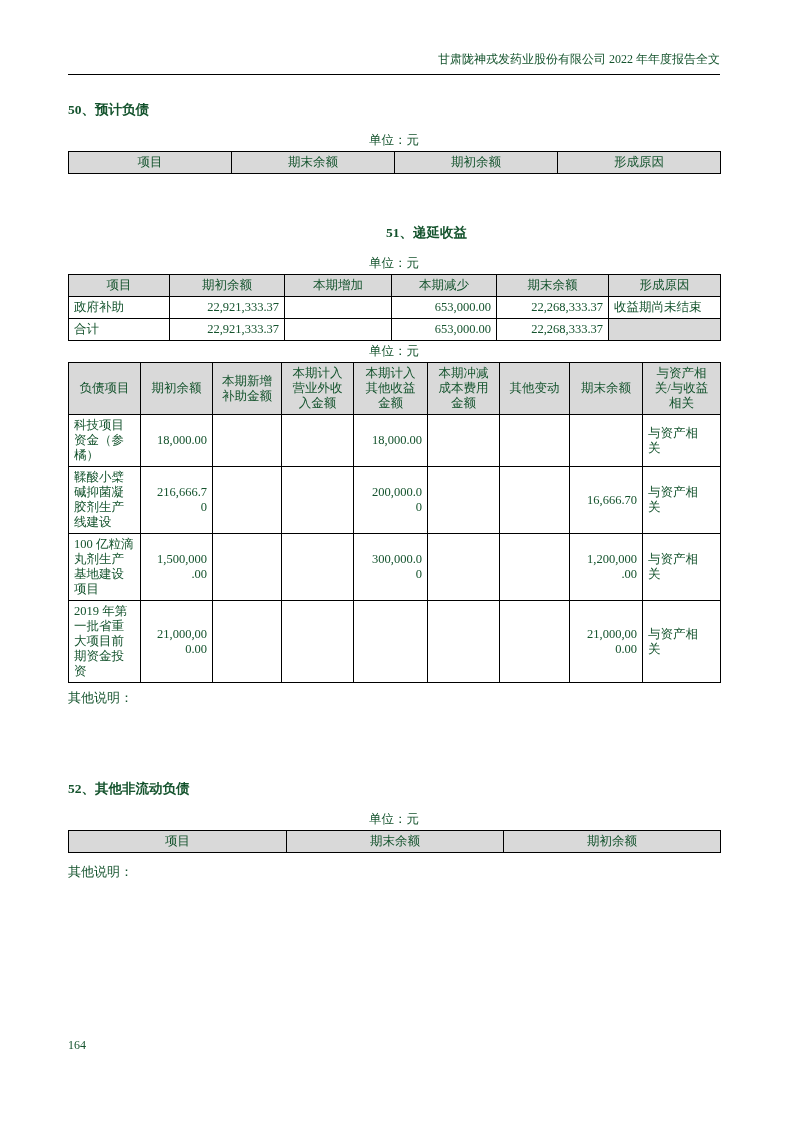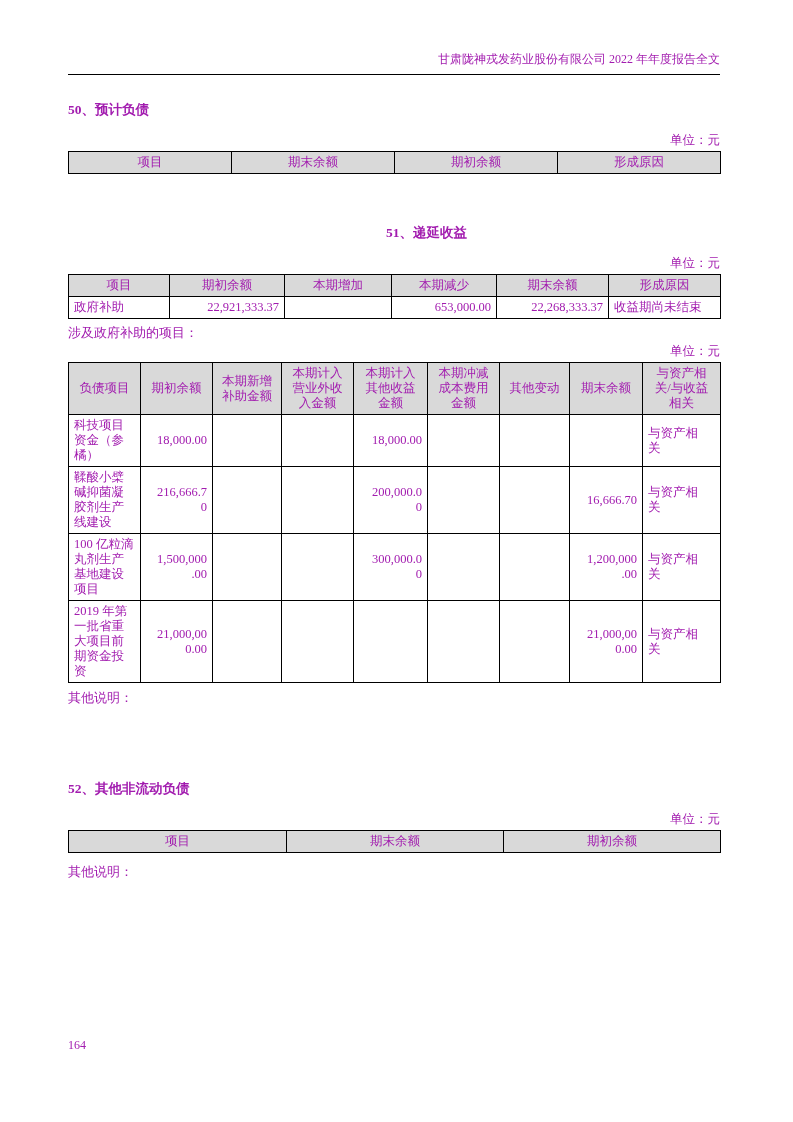--- a/index.html
+++ b/index.html
@@ -4,21 +4,21 @@
 <style>
   html,body { margin:0; padding:0; background:#e8e8e8; }
   .page {
     position:relative;
     width:793px; height:1122px;
     margin:0 auto;
     background:#ffffff;
     box-sizing:border-box;
     padding:52px 8px 0 68px;
     font-family:"Liberation Serif","DejaVu Serif",serif;
-    color:#a21caf;
+    color:#14532d;
     overflow:hidden;
   }
   .doc-header {
     width:652px;
     text-align:right;
     font-size:12px;
     line-height:15px;
     padding-bottom:7px;
     border-bottom:1.6px solid #000;
   }
@@ -26,21 +26,21 @@
     font-size:13.5px;
     font-weight:bold;
     line-height:17px;
     margin:0;
   }
   .sec-title.s50 { margin-top:26px; }
   .sec-title.s51 { margin-top:50px;text-align:center; }
   .sec-title.s52 { margin-top:74px;font-family:Liberation Serif, serif; }
   .unit-row {
     width:652px;
-    text-align:right;
+    text-align:center;
     font-size:12.5px;
     line-height:16px;
     margin:14px 0 3px 0;
   }
   .unit-row.tight { margin-top:2px; }
   table {
     border-collapse:collapse;
     table-layout:fixed;
     font-size:12.5px;
     line-height:1.2;
@@ -131,23 +131,30 @@
       <th>形成原因</th>
     </tr>
     <tr>
       <td class="item">政府补助</td>
       <td class="num">22,921,333.37</td>
       <td class="num"></td>
       <td class="num">653,000.00</td>
       <td class="num">22,268,333.37</td>
       <td class="txt">收益期尚未结束</td>
     </tr>
-  </tbody>
-    </table>
-  <div class="caption">涉及政府补助的项目：</div>
+    <tr>
+      <td class="item">合计</td>
+      <td class="num">22,921,333.37</td>
+      <td class="num"></td>
+      <td class="num">653,000.00</td>
+      <td class="num">22,268,333.37</td>
+      <td class="txt shaded"></td>
+    </tr>
+  </tbody>
+    </table>
   <div class="unit-row tight">单位：元</div>
   <table>
     <colgroup>
         <col style="width:72px">
         <col style="width:72px">
         <col style="width:69px">
         <col style="width:72px">
         <col style="width:74px">
         <col style="width:72px">
         <col style="width:70px">

